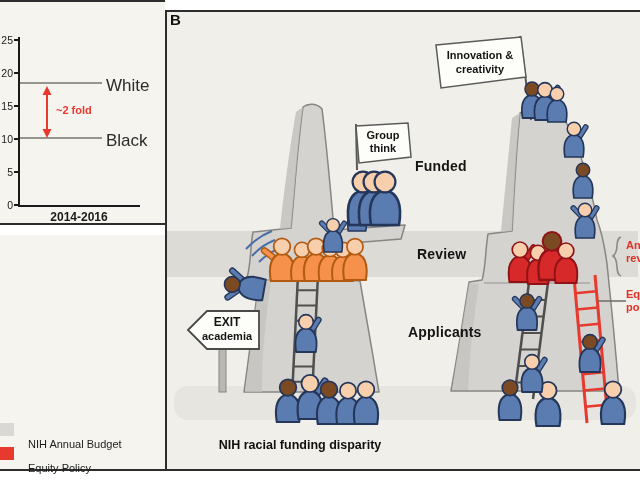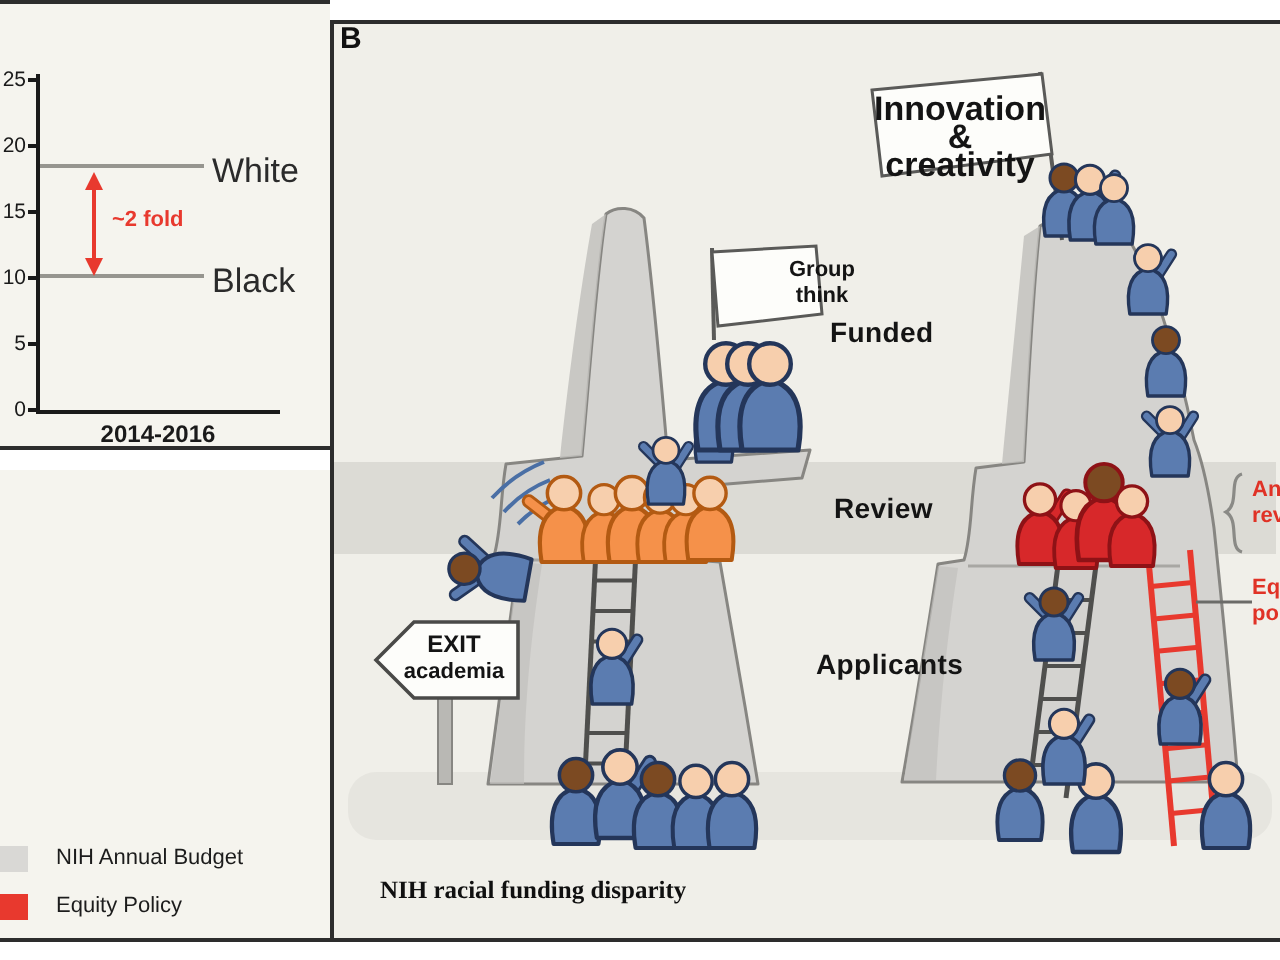--- a/index.html
+++ b/index.html
@@ -13,24 +13,24 @@
   .abs{position:absolute;}
   .tick-label{position:absolute;width:16px;text-align:right;font-size:10.5px;color:#1a1a1a;}
   .tick-mark{position:absolute;width:5px;height:2px;background:#1a1a1a;}
   .series-line{position:absolute;height:2px;background:#96958f;}
   .series-label{position:absolute;font-size:17px;color:#2b2b2b;}
   .axis{position:absolute;background:#1a1a1a;}
   .fold{position:absolute;font-size:11px;font-weight:700;color:#e8392e;}
   .xlabel{position:absolute;left:18px;width:122px;top:208px;text-align:center;font-weight:700;font-size:12px;}
   .legend-row{position:absolute;left:0;height:15px;font-size:11px;color:#1c1c1c;white-space:nowrap;}
   .legend-swatch{position:absolute;left:-6px;top:0;width:20px;height:13px;}
-  .legend-text{position:absolute;left:28px;top:0;}
+  .legend-text{position:absolute;left:28px;top:15px;}
   .zone-label{position:absolute;font-weight:700;font-size:14px;color:#141414;letter-spacing:.2px;}
   .flag-text{position:absolute;text-align:center;font-weight:700;color:#141414;}
-  .cap{position:absolute;width:220px;text-align:left;font-weight:700;font-size:12.5px;color:#101010;font-family:Liberation Serif, serif;}
+  .cap{position:absolute;width:220px;text-align:center;font-weight:700;font-size:12.5px;color:#101010;}
   .rednote{position:absolute;font-weight:700;font-size:11px;line-height:13px;color:#e03226;width:40px;}
   .blabel{position:absolute;left:170px;top:11px;font-weight:800;font-size:15px;color:#111;}
   svg{display:block;}
 </style>
 </head>
 <body>
 
 <div class="screen">
 
   <div id="panelATop" class="panel">
@@ -327,25 +327,25 @@
           </g>
         </g>
     </g>
   </svg>
 
   <div class="blabel">B</div>
   <div class="zone-label" style="left:415px;top:158px;">Funded</div>
   <div class="zone-label" style="left:417px;top:246px;">Review</div>
   <div class="zone-label" style="left:408px;top:324px;">Applicants</div>
 
-  <div class="flag-text" style="left:356px;top:129px;width:54px;font-size:11px;line-height:13px;padding-left:28px;">
+  <div class="flag-text" style="left:356px;top:129px;width:54px;font-size:11px;line-height:13px;">
     <div>Group</div>
     <div>think</div>
   </div>
-  <div class="flag-text" style="left:437px;top:48px;width:86px;font-size:17px;line-height:14px;">
+  <div class="flag-text" style="left:437px;top:48px;width:86px;font-size:11px;line-height:14px;">
     <div>Innovation &amp;</div>
     <div>creativity</div>
   </div>
   <div class="flag-text" style="left:196px;top:315px;width:62px;font-size:11px;line-height:14px;">
     <div style="font-size:12px;">EXIT</div>
     <div>academia</div>
   </div>
 
   <div class="rednote" style="left:626px;top:239px;">
     <div>An</div>

